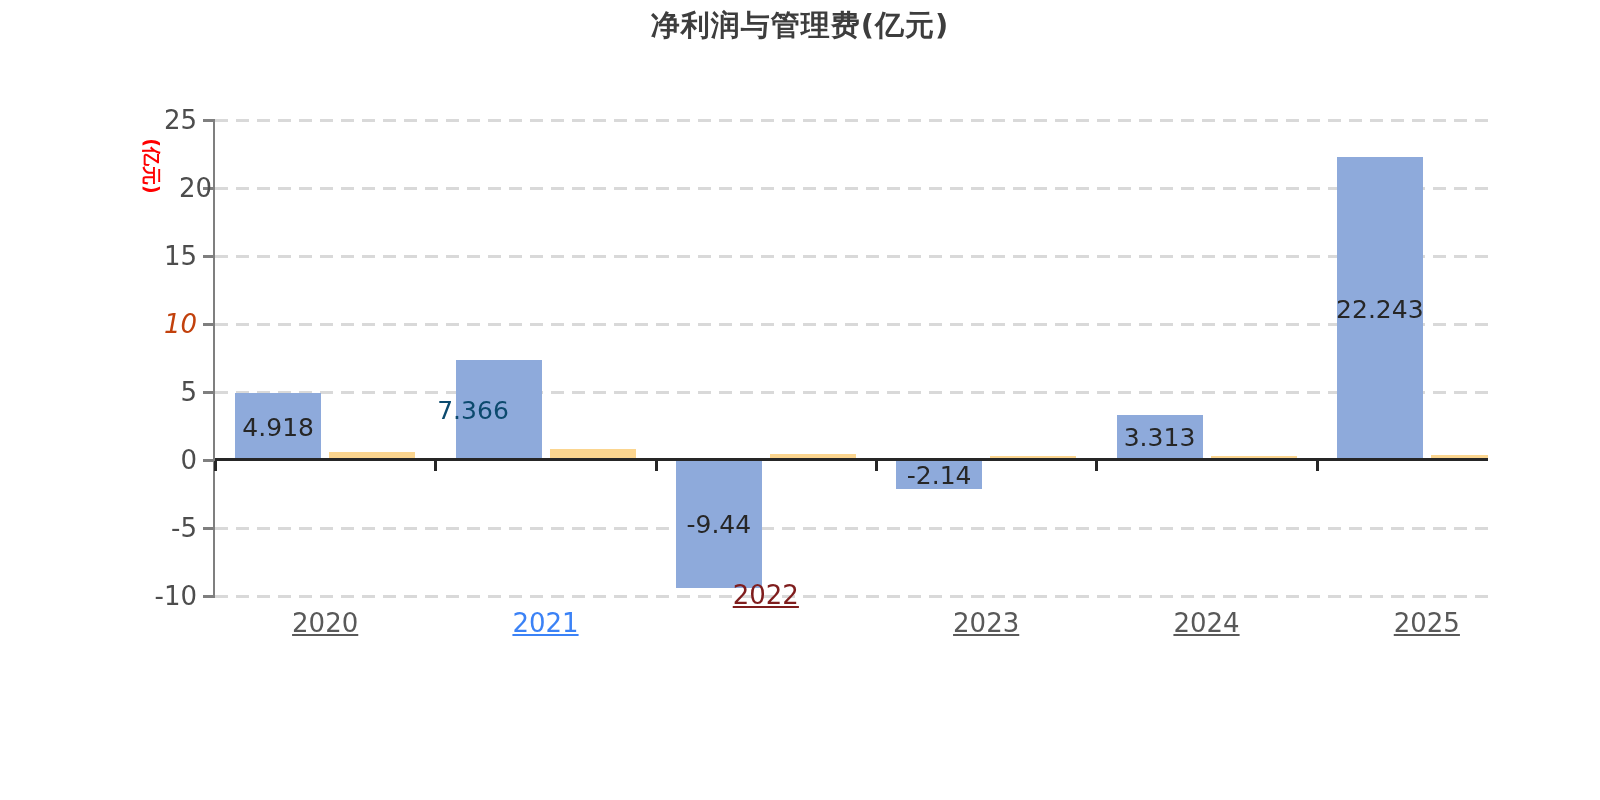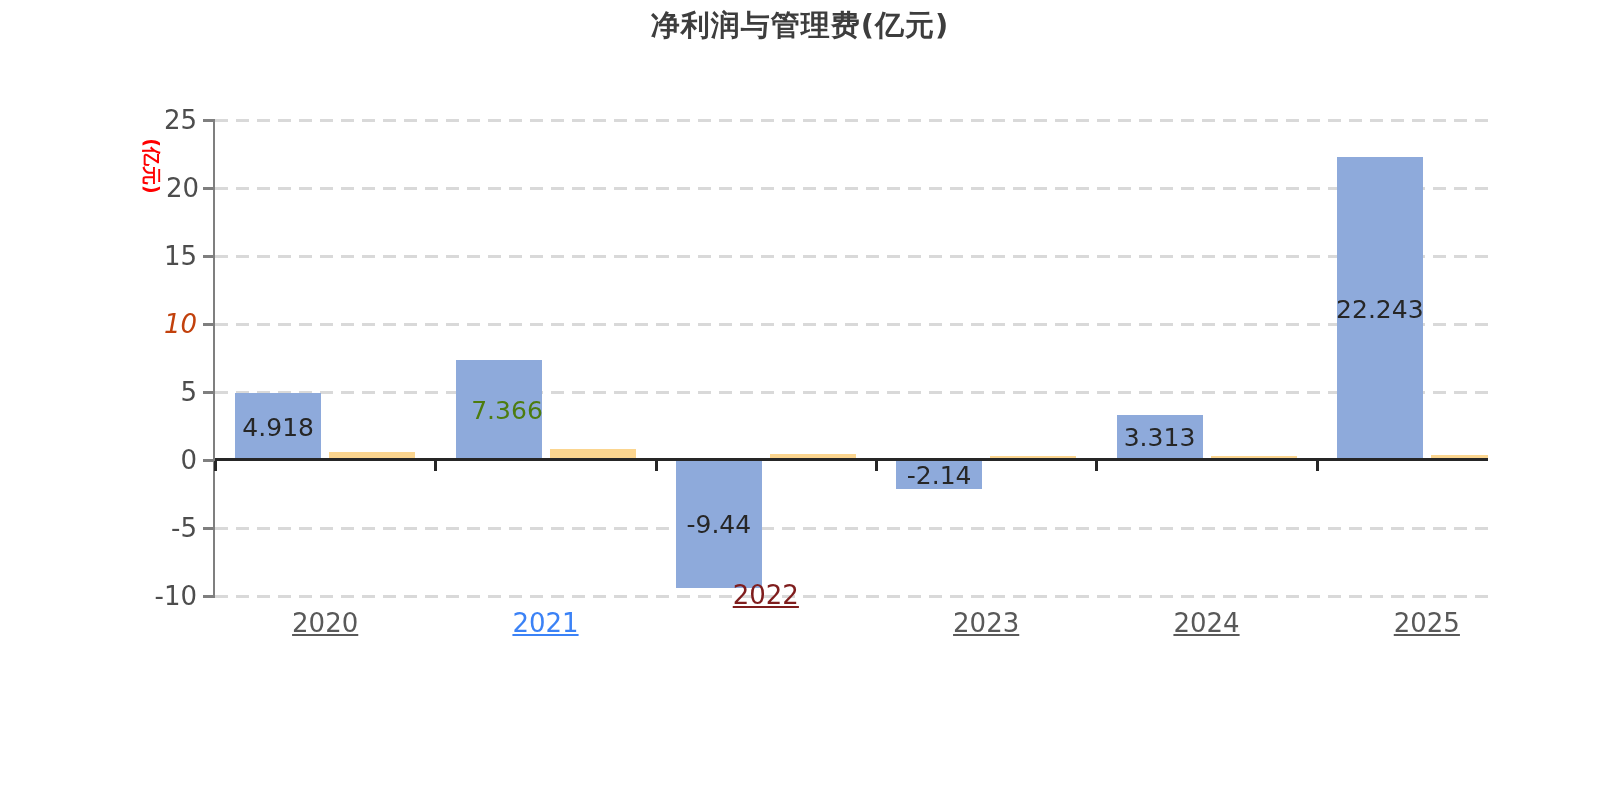--- a/index.html
+++ b/index.html
@@ -35,21 +35,21 @@
 <div id="canvas">
   <div class="chart-title">净利润与管理费(亿元)</div>
   <div class="y-unit">(亿元)</div>
 
   <div id="plot">
       <div class="gridline" style="left: 215px; top: 119px; width: 1322px;"></div>
       <div class="y-tick" style="left: 203px; top: 119px;"></div>
       <div class="y-tick-label" style="left: 137px; top: 120px; color: rgb(77, 77, 77);">25</div>
       <div class="gridline" style="left: 215px; top: 187px; width: 1322px;"></div>
       <div class="y-tick" style="left: 203px; top: 187px;"></div>
-      <div class="y-tick-label" style="left: 139px; top: 188px; color: rgb(77, 77, 77);">20</div>
+      <div class="y-tick-label" style="left: 152px; top: 188px; color: rgb(77, 77, 77);">20</div>
       <div class="gridline" style="left: 215px; top: 255px; width: 1322px;"></div>
       <div class="y-tick" style="left: 203px; top: 255px;"></div>
       <div class="y-tick-label" style="left: 137px; top: 256px; color: rgb(77, 77, 77);">15</div>
       <div class="gridline" style="left: 215px; top: 323px; width: 1322px;"></div>
       <div class="y-tick" style="left: 203px; top: 323px;"></div>
       <div class="y-tick-label" style="left: 137px; top: 324px; color: #c2410c; font-style: italic;">10</div>
       <div class="gridline" style="left: 215px; top: 391px; width: 1322px;"></div>
       <div class="y-tick" style="left: 203px; top: 391px;"></div>
       <div class="y-tick-label" style="left: 137px; top: 392px; color: rgb(77, 77, 77);">5</div>
       <div class="y-tick" style="left: 203px; top: 459px;"></div>
@@ -59,21 +59,21 @@
       <div class="y-tick-label" style="left: 137px; top: 528px; color: rgb(77, 77, 77);">-5</div>
       <div class="gridline" style="left: 215px; top: 595px; width: 1322px;"></div>
       <div class="y-tick" style="left: 203px; top: 595px;"></div>
       <div class="y-tick-label" style="left: 137px; top: 596px; color: rgb(77, 77, 77);">-10</div>
       <div class="y-axis-line" style="left: 213px; top: 120px; height: 476px;"></div>
       <div class="bar" style="left: 235.167px; top: 393.115px; width: 86px; height: 66.8848px; background: rgb(142, 170, 219);"></div>
       <div class="bar-value-label" style="left: 278.167px; top: 426.558px; color: rgb(38, 38, 38);">4.918</div>
       <div class="bar" style="left: 329.167px; top: 451.84px; width: 86px; height: 8.16px; background: rgb(251, 213, 143);"></div>
       <div class="x-category-label" style="left: 325.167px; top: 608px; color: rgb(89, 89, 89);">2020</div>
       <div class="bar" style="left: 455.5px; top: 359.822px; width: 86px; height: 100.178px; background: rgb(142, 170, 219);"></div>
-      <div class="bar-value-label" style="left: 507px; top: 409.911px; color: #4d7c0f;">7.366</div>
+      <div class="bar-value-label" style="left: 473px; top: 409.911px; color: #0c4a6e;">7.366</div>
       <div class="bar" style="left: 549.5px; top: 449.12px; width: 86px; height: 10.88px; background: rgb(251, 213, 143);"></div>
       <div class="x-category-label" style="left: 545.5px; top: 608px; color: #3b82f6;">2021</div>
       <div class="bar" style="left: 675.833px; top: 460px; width: 86px; height: 128.384px; background: rgb(142, 170, 219);"></div>
       <div class="bar-value-label" style="left: 718.833px; top: 524.192px; color: rgb(38, 38, 38);">-9.44</div>
       <div class="bar" style="left: 769.833px; top: 453.88px; width: 86px; height: 6.12px; background: rgb(251, 213, 143);"></div>
       <div class="x-category-label" style="left: 765.833px; top: 580px; color: #7f1d1d;">2022</div>
       <div class="bar" style="left: 896.167px; top: 460px; width: 86px; height: 29.104px; background: rgb(142, 170, 219);"></div>
       <div class="bar-value-label" style="left: 939.167px; top: 474.552px; color: rgb(38, 38, 38);">-2.14</div>
       <div class="bar" style="left: 990.167px; top: 455.92px; width: 86px; height: 4.08px; background: rgb(251, 213, 143);"></div>
       <div class="x-category-label" style="left: 986.167px; top: 608px; color: rgb(89, 89, 89);">2023</div>

